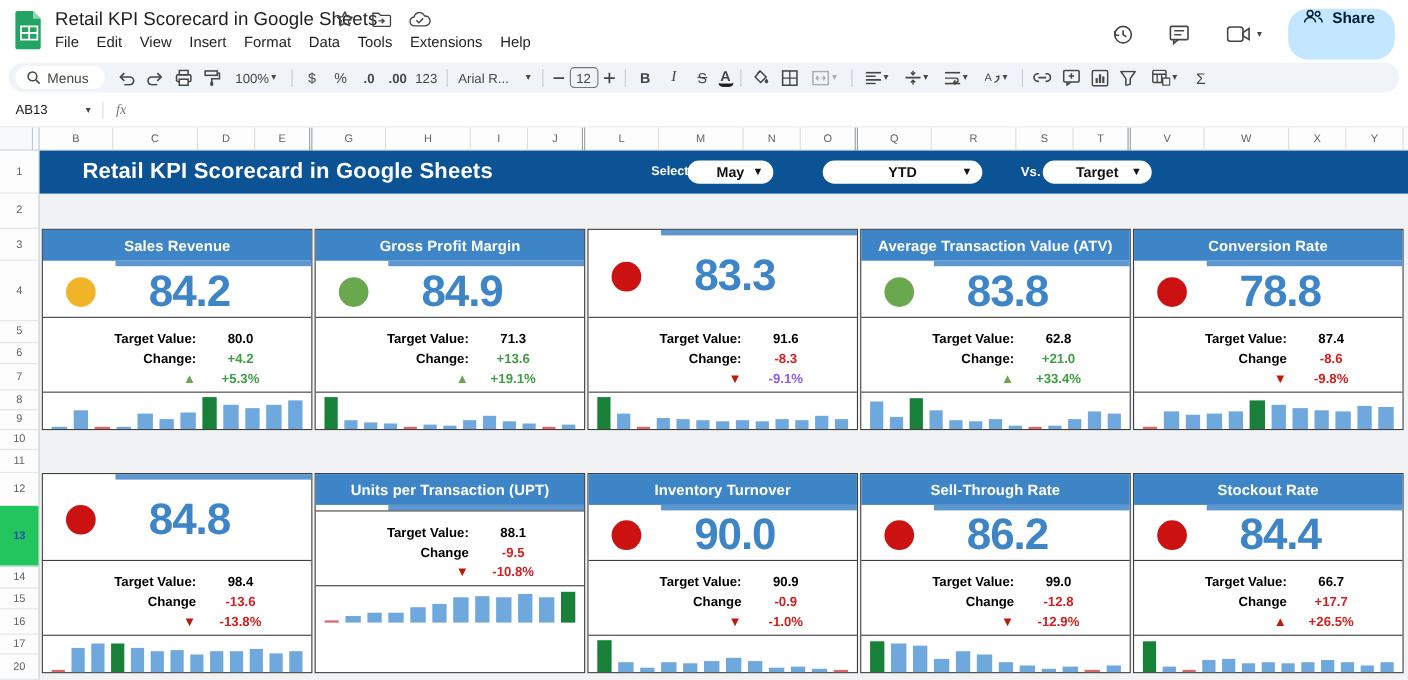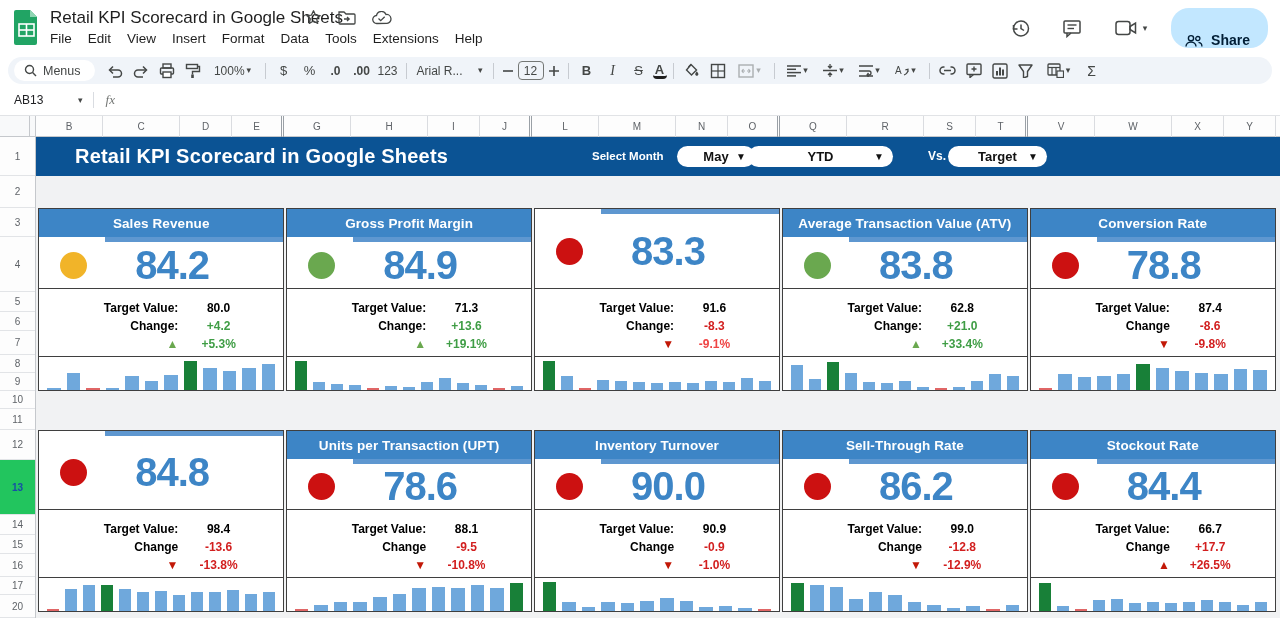--- a/index.html
+++ b/index.html
@@ -9,21 +9,21 @@
 
   
   #topbar { position:absolute; left:0; top:0; width:1280px; height:56px; background:#fff; }
   #logo { position:absolute; left:13px; top:9px; }
   #doc-title { position:absolute; left:50px; top:8px; font-size:17px; color:#1f1f1f; white-space:nowrap; }
   #title-icons { position:absolute; left:305px; top:9px; display:flex; gap:16px; align-items:center; color:#444746; }
   #menubar { position:absolute; left:42px; top:29px; display:flex; }
   .menu-item { font-size:13.5px; color:#1f1f1f; padding:2px 8px; border-radius:8px; cursor:default; }
   #top-right { position:absolute; right:12px; top:8px; display:flex; align-items:center; gap:14px; }
   .tr-icon { width:38px; height:38px; display:flex; align-items:center; justify-content:center; }
-  #share-btn { height:40px; background:#c2e7ff; border-radius:18px; display:flex; align-items:flex-end;
+  #share-btn { height:46px; background:#c2e7ff; border-radius:18px; display:flex; align-items:flex-start;
     gap:8px; padding:0 18px 0 14px; color:#001d35; font-size:14px; font-weight:bold; }
 
   
   #toolbar { position:absolute; left:8px; top:57px; width:1264px; height:27px; background:#f0f4f9;
     border-radius:14px; display:flex; align-items:center; padding:0 6px; gap:2px; }
   #menus-pill { background:#fff; border-radius:12px; height:21px; display:flex; align-items:center;
     gap:6px; padding:0 14px 0 10px; margin-right:6px; }
   #menus-pill span { font-size:12.5px; color:#444746; }
   .tb { height:22px; min-width:24px; display:flex; align-items:center; justify-content:center;
     color:#444746; border-radius:4px; gap:2px; }
@@ -64,21 +64,21 @@
   
   #row1 { position:absolute; left:36px; top:21px; width:1244px; height:39px; background:#0b5394; }
   #dash-title { position:absolute; left:39px; top:0; height:39px; line-height:39px; color:#fff;
     font-size:20px; font-weight:bold; letter-spacing:.2px; }
   .r1-label { position:absolute; top:0; height:39px; line-height:39px; color:#fff; font-weight:bold; }
   #sel-month-lbl { left:556px; font-size:11.5px; }
   #vs-lbl { left:892px; font-size:12px; }
   .pill { position:absolute; top:9px; height:21px; background:#fff; border-radius:11px;
     display:flex; align-items:center; justify-content:center; font-size:13px; font-weight:bold; color:#111; }
   .pill .caret { position:absolute; right:9px; color:#111; font-size:10px; }
-  #pill-month { left:641px; width:78px; }
+  #pill-month { left:589px; width:78px; }
   #pill-period { left:712px; width:145px; }
   #pill-compare { left:912px; width:99px; }
 
   
   .cards-row { position:absolute; left:38px; display:flex; gap:1.5px; }
   #cards-a { top:92px; height:183px; }
   #cards-b { top:314px; height:182px; }
   .card { width:246.4px; height:100%; background:#fff; border:1px solid #3f3f3f; display:flex; flex-direction:column; }
   .c-head { height:28px; background:#3d85c6; color:#fff; font-weight:bold; font-size:13.5px;
     display:flex; align-items:center; justify-content:center; letter-spacing:.1px; }
@@ -504,21 +504,21 @@
       <div class="s-row">
             <span class="s-lbl t-lbl">Target Value:</span>
             <span class="s-val t-val" style="color: rgb(0, 0, 0);">91.6</span>
           </div>
       <div class="s-row">
             <span class="s-lbl c-lbl">Change:</span>
             <span class="s-val c-val" style="color: rgb(210, 31, 31);">-8.3</span>
           </div>
       <div class="s-row">
             <span class="s-lbl tri" style="color: rgb(194, 24, 7);">▼</span>
-            <span class="s-val pct" style="color: #ef4444;">-9.1%</span>
+            <span class="s-val pct" style="color: #8b5cf6;">-9.1%</span>
           </div>
     </div>
     <div class="c-spark">
           <span class="sbar" style="height: 29px; background: rgb(24, 128, 56);"></span>
           <span class="sbar" style="height: 14px; background: rgb(111, 168, 220);"></span>
           <span class="sbar" style="height: 2px; background: rgb(224, 102, 102);"></span>
           <span class="sbar" style="height: 10px; background: rgb(111, 168, 220);"></span>
           <span class="sbar" style="height: 9px; background: rgb(111, 168, 220);"></span>
           <span class="sbar" style="height: 8px; background: rgb(111, 168, 220);"></span>
           <span class="sbar" style="height: 7px; background: rgb(111, 168, 220);"></span>
@@ -649,24 +649,20 @@
           <span class="sbar" style="height: 17px; background: rgb(111, 168, 220);"></span>
           <span class="sbar" style="height: 19px; background: rgb(111, 168, 220);"></span>
         </div>
   </div>
       <div class="card">
     <div class="c-head">Units per Transaction (UPT)</div>
     <div class="c-strip">
           <span class="gap"></span>
           <span class="bar"></span>
         </div>
-    <div class="c-num">
-      <span class="dot" style="background: rgb(204, 17, 17);"></span>
-      <span class="big">78.6</span>
-    </div>
     <div class="c-stats">
       <div class="s-row">
             <span class="s-lbl t-lbl">Target Value:</span>
             <span class="s-val t-val" style="color: rgb(0, 0, 0);">88.1</span>
           </div>
       <div class="s-row">
             <span class="s-lbl c-lbl">Change</span>
             <span class="s-val c-val" style="color: rgb(210, 31, 31);">-9.5</span>
           </div>
       <div class="s-row">

